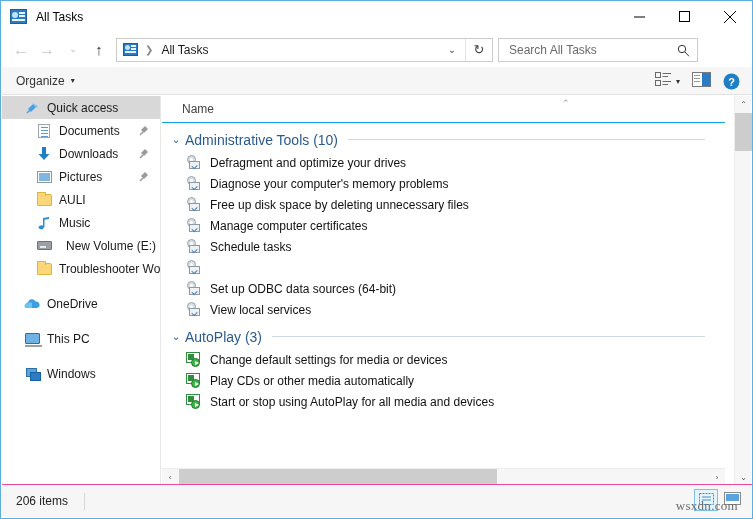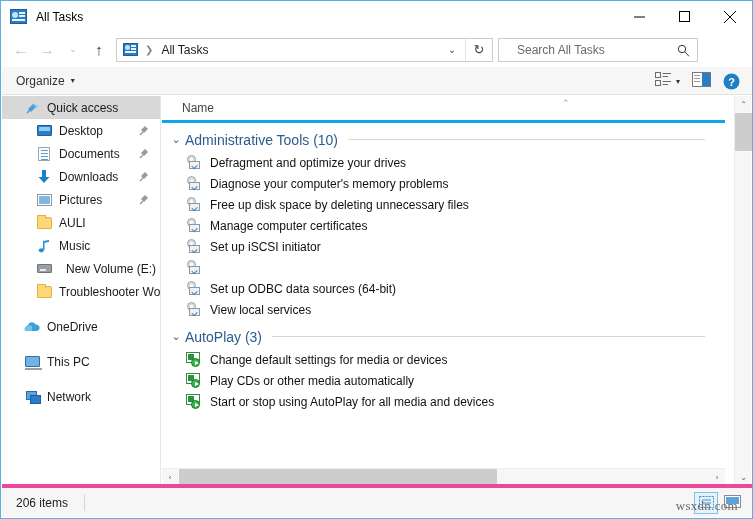--- a/index.html
+++ b/index.html
@@ -110,21 +110,21 @@
     margin-left: 5px;
     width: 200px; height: 24px;
     border: 1px solid #cccccc;
     background: #ffffff;
     display: flex; align-items: center;
     position: relative;
   }
   #search-input {
     border: none; outline: none;
     background: transparent;
-    margin-left: 16px;
+    margin-left: 8px;
     width: 160px; height: 20px;
     font-family: "Liberation Sans", sans-serif;
     font-size: 12px; color: #0f766e;
   }
   #search-input::placeholder { color: #6a6a6a; }
   #search-icon {
     position: absolute; right: 7px; top: 4px;
     color: #333;
   }
 
@@ -246,21 +246,21 @@
 
   
   #content {
     position: absolute; top: 95px; left: 161px;
     width: 563px; height: 390px;
     background: #ffffff;
     overflow: hidden;
   }
   #colheader {
     height: 27px;
-    border-bottom: 3px solid #0ea5e9;
+    border-bottom: 1px solid #0ea5e9;
     position: relative;
     display: flex; align-items: center;
   }
   #colheader .label {
     margin-left: 20px;
     font-size: 12px; color: #444;
   }
   #sort-caret {
     position: absolute; left: 400px; top: 2px;
     font-size: 9px; color: #9a9a9a;
@@ -386,21 +386,21 @@
     position: absolute; top: 0; left: 17px;
     width: 318px; height: 16px;
     background: #cdcdcd;
   }
 
   
   #statusbar {
     position: absolute; bottom: 1px; left: 1px;
     width: 750px; height: 33px;
     background: #f6f6f6;
-    border-top: 4px solid #ec4899;
+    border-top: 1px solid #ec4899;
     display: flex; align-items: center;
   }
   #status-text {
     margin-left: 14px;
     font-size: 12px; color: #222;
   }
   #status-divider {
     margin-left: 16px;
     width: 1px; height: 17px; background: #d6d6d6;
   }
@@ -540,32 +540,20 @@
       <span class="sb-icon">
         <svg width="14" height="14" viewBox="0 0 14 14">
           <path d="M3 8 L8 3 L11 6 L6 11 Z" fill="#4a9fe0"></path>
           <line x1="2" y1="12" x2="6" y2="8" stroke="#4a9fe0" stroke-width="1.6"></line>
           <path d="M7 1 L9 3 L13 5 L11 7 Z" fill="#78c2f0"></path>
         </svg>
       </span>
       <span class="sb-label">Quick access</span>
     </div>
 
-    <div class="sb-item" style="padding-left:34px;">
-      <span class="sb-icon">
-          <span class="ic-desktop"></span>
-        </span>
-      <span class="sb-label">Desktop</span>
-      <span class="sb-pin">
-        <svg width="11" height="12" viewBox="0 0 11 12">
-            <path d="M2 6 L6 2 L9 5 L5 9 Z" fill="#9a9a9a"></path>
-            <line x1="1" y1="11" x2="4" y2="8" stroke="#9a9a9a" stroke-width="1.4"></line>
-          </svg>
-      </span>
-    </div>
 
     <div class="sb-item" style="padding-left:34px;">
       <span class="sb-icon">
           <span class="ic-doc"></span>
         </span>
       <span class="sb-label">Documents</span>
       <span class="sb-pin">
         <svg width="11" height="12" viewBox="0 0 11 12">
             <path d="M2 6 L6 2 L9 5 L5 9 Z" fill="#9a9a9a"></path>
             <line x1="1" y1="11" x2="4" y2="8" stroke="#9a9a9a" stroke-width="1.4"></line>
@@ -653,21 +641,21 @@
         </span>
       <span class="sb-label">This PC</span>
     </div>
 
     <div class="sb-gap"></div>
 
     <div class="sb-item" style="padding-left:22px;">
       <span class="sb-icon">
           <span class="ic-network"></span>
         </span>
-      <span class="sb-label">Network</span>
+      <span class="sb-label">Windows</span>
     </div>
   </div>
 
   <div id="content">
     <div id="colheader">
       <span class="label">Name</span>
       <span id="sort-caret">⌃</span>
     </div>
 
     <div id="filelist">
@@ -689,21 +677,21 @@
         <div class="file-item">
           <span class="file-icon"><span class="ic-admin"><span class="gear"></span><span class="box"></span></span></span>
           <span>Free up disk space by deleting unnecessary files</span>
         </div>
         <div class="file-item">
           <span class="file-icon"><span class="ic-admin"><span class="gear"></span><span class="box"></span></span></span>
           <span>Manage computer certificates</span>
         </div>
         <div class="file-item">
           <span class="file-icon"><span class="ic-admin"><span class="gear"></span><span class="box"></span></span></span>
-          <span>Set up iSCSI initiator</span>
+          <span>Schedule tasks</span>
         </div>
         <div class="file-item">
           <span class="file-icon"><span class="ic-admin"><span class="gear"></span><span class="box"></span></span></span>
         </div>
         <div class="file-item">
           <span class="file-icon"><span class="ic-admin"><span class="gear"></span><span class="box"></span></span></span>
           <span>Set up ODBC data sources (64-bit)</span>
         </div>
         <div class="file-item">
           <span class="file-icon"><span class="ic-admin"><span class="gear"></span><span class="box"></span></span></span>

